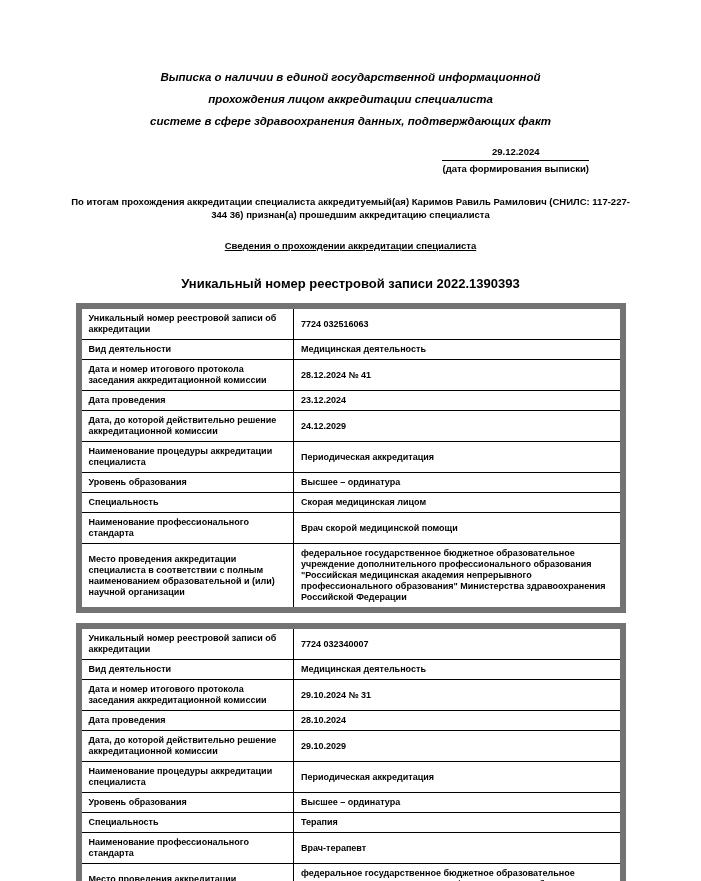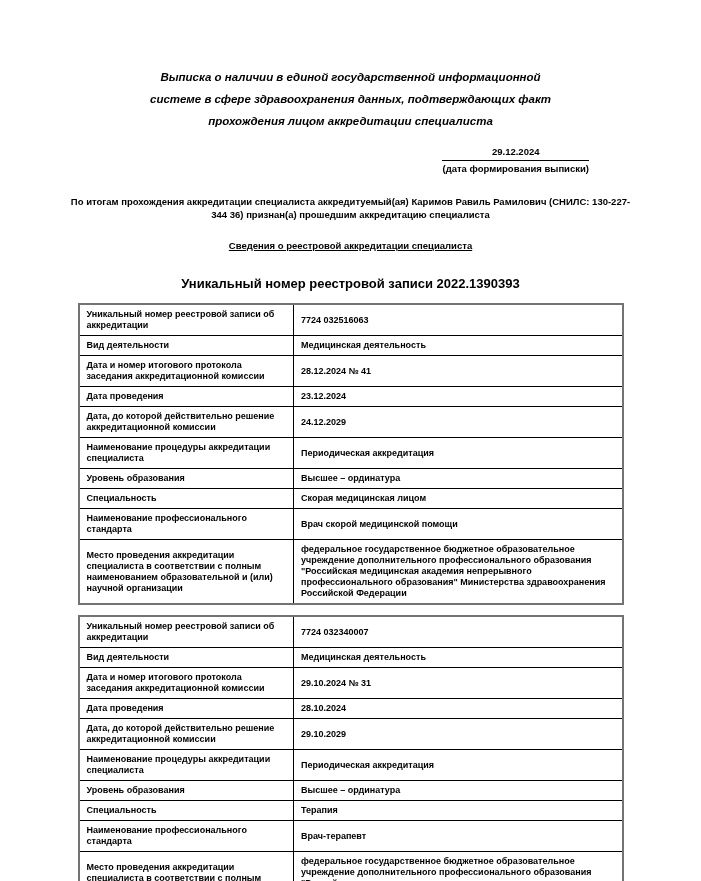--- a/index.html
+++ b/index.html
@@ -63,21 +63,21 @@
     margin-top: 24px;
     text-align: center;
     font-size: 13px;
     font-weight: bold;
     line-height: 16px;
   }
   table.acc-table {
     width: 544px;
     margin: 11px auto 0 auto;
     border-collapse: collapse;
-    border: 2px solid #737373;
+    border: 6px solid #737373;
     table-layout: fixed;
   }
   table.acc-table + table.acc-table { margin-top: 10px; }
   table.acc-table td {
     border: 1px solid #000;
     font-size: 9px;
     font-weight: bold;
     line-height: 11px;
     vertical-align: middle;
     padding: 4px 6px 4px 7px;
@@ -85,35 +85,35 @@
   td.label-cell { width: 215px; }
   td.value-cell { width: 329px; }
 </style>
 </head>
 <body>
 
 <div class="page">
 
   <div class="doc-title">
     <div>Выписка о наличии в единой государственной информационной</div>
+    <div>прохождения лицом аккредитации специалиста</div>
     <div>системе в сфере здравоохранения данных, подтверждающих факт</div>
-    <div>прохождения лицом аккредитации специалиста</div>
   </div>
 
   <div class="date-block">
     <div class="date-value">29.12.2024</div>
     <div class="date-caption">(дата формирования выписки)</div>
   </div>
 
   <div class="intro">
-    <div>По итогам прохождения аккредитации специалиста аккредитуемый(ая) Каримов Равиль Рамилович (СНИЛС: 130-227-</div>
+    <div>По итогам прохождения аккредитации специалиста аккредитуемый(ая) Каримов Равиль Рамилович (СНИЛС: 117-227-</div>
     <div>344 36) признан(а) прошедшим аккредитацию специалиста</div>
   </div>
 
-  <div class="section-heading">Сведения о реестровой аккредитации специалиста</div>
+  <div class="section-heading">Сведения о прохождении аккредитации специалиста</div>
 
   <div class="registry-heading">Уникальный номер реестровой записи 2022.1390393</div>
 
   <table class="acc-table">
     <tbody>
         <tr>
     <td class="label-cell">Уникальный номер реестровой записи об аккредитации</td>
     <td class="value-cell">7724 032516063</td>
   </tr>
         <tr>

